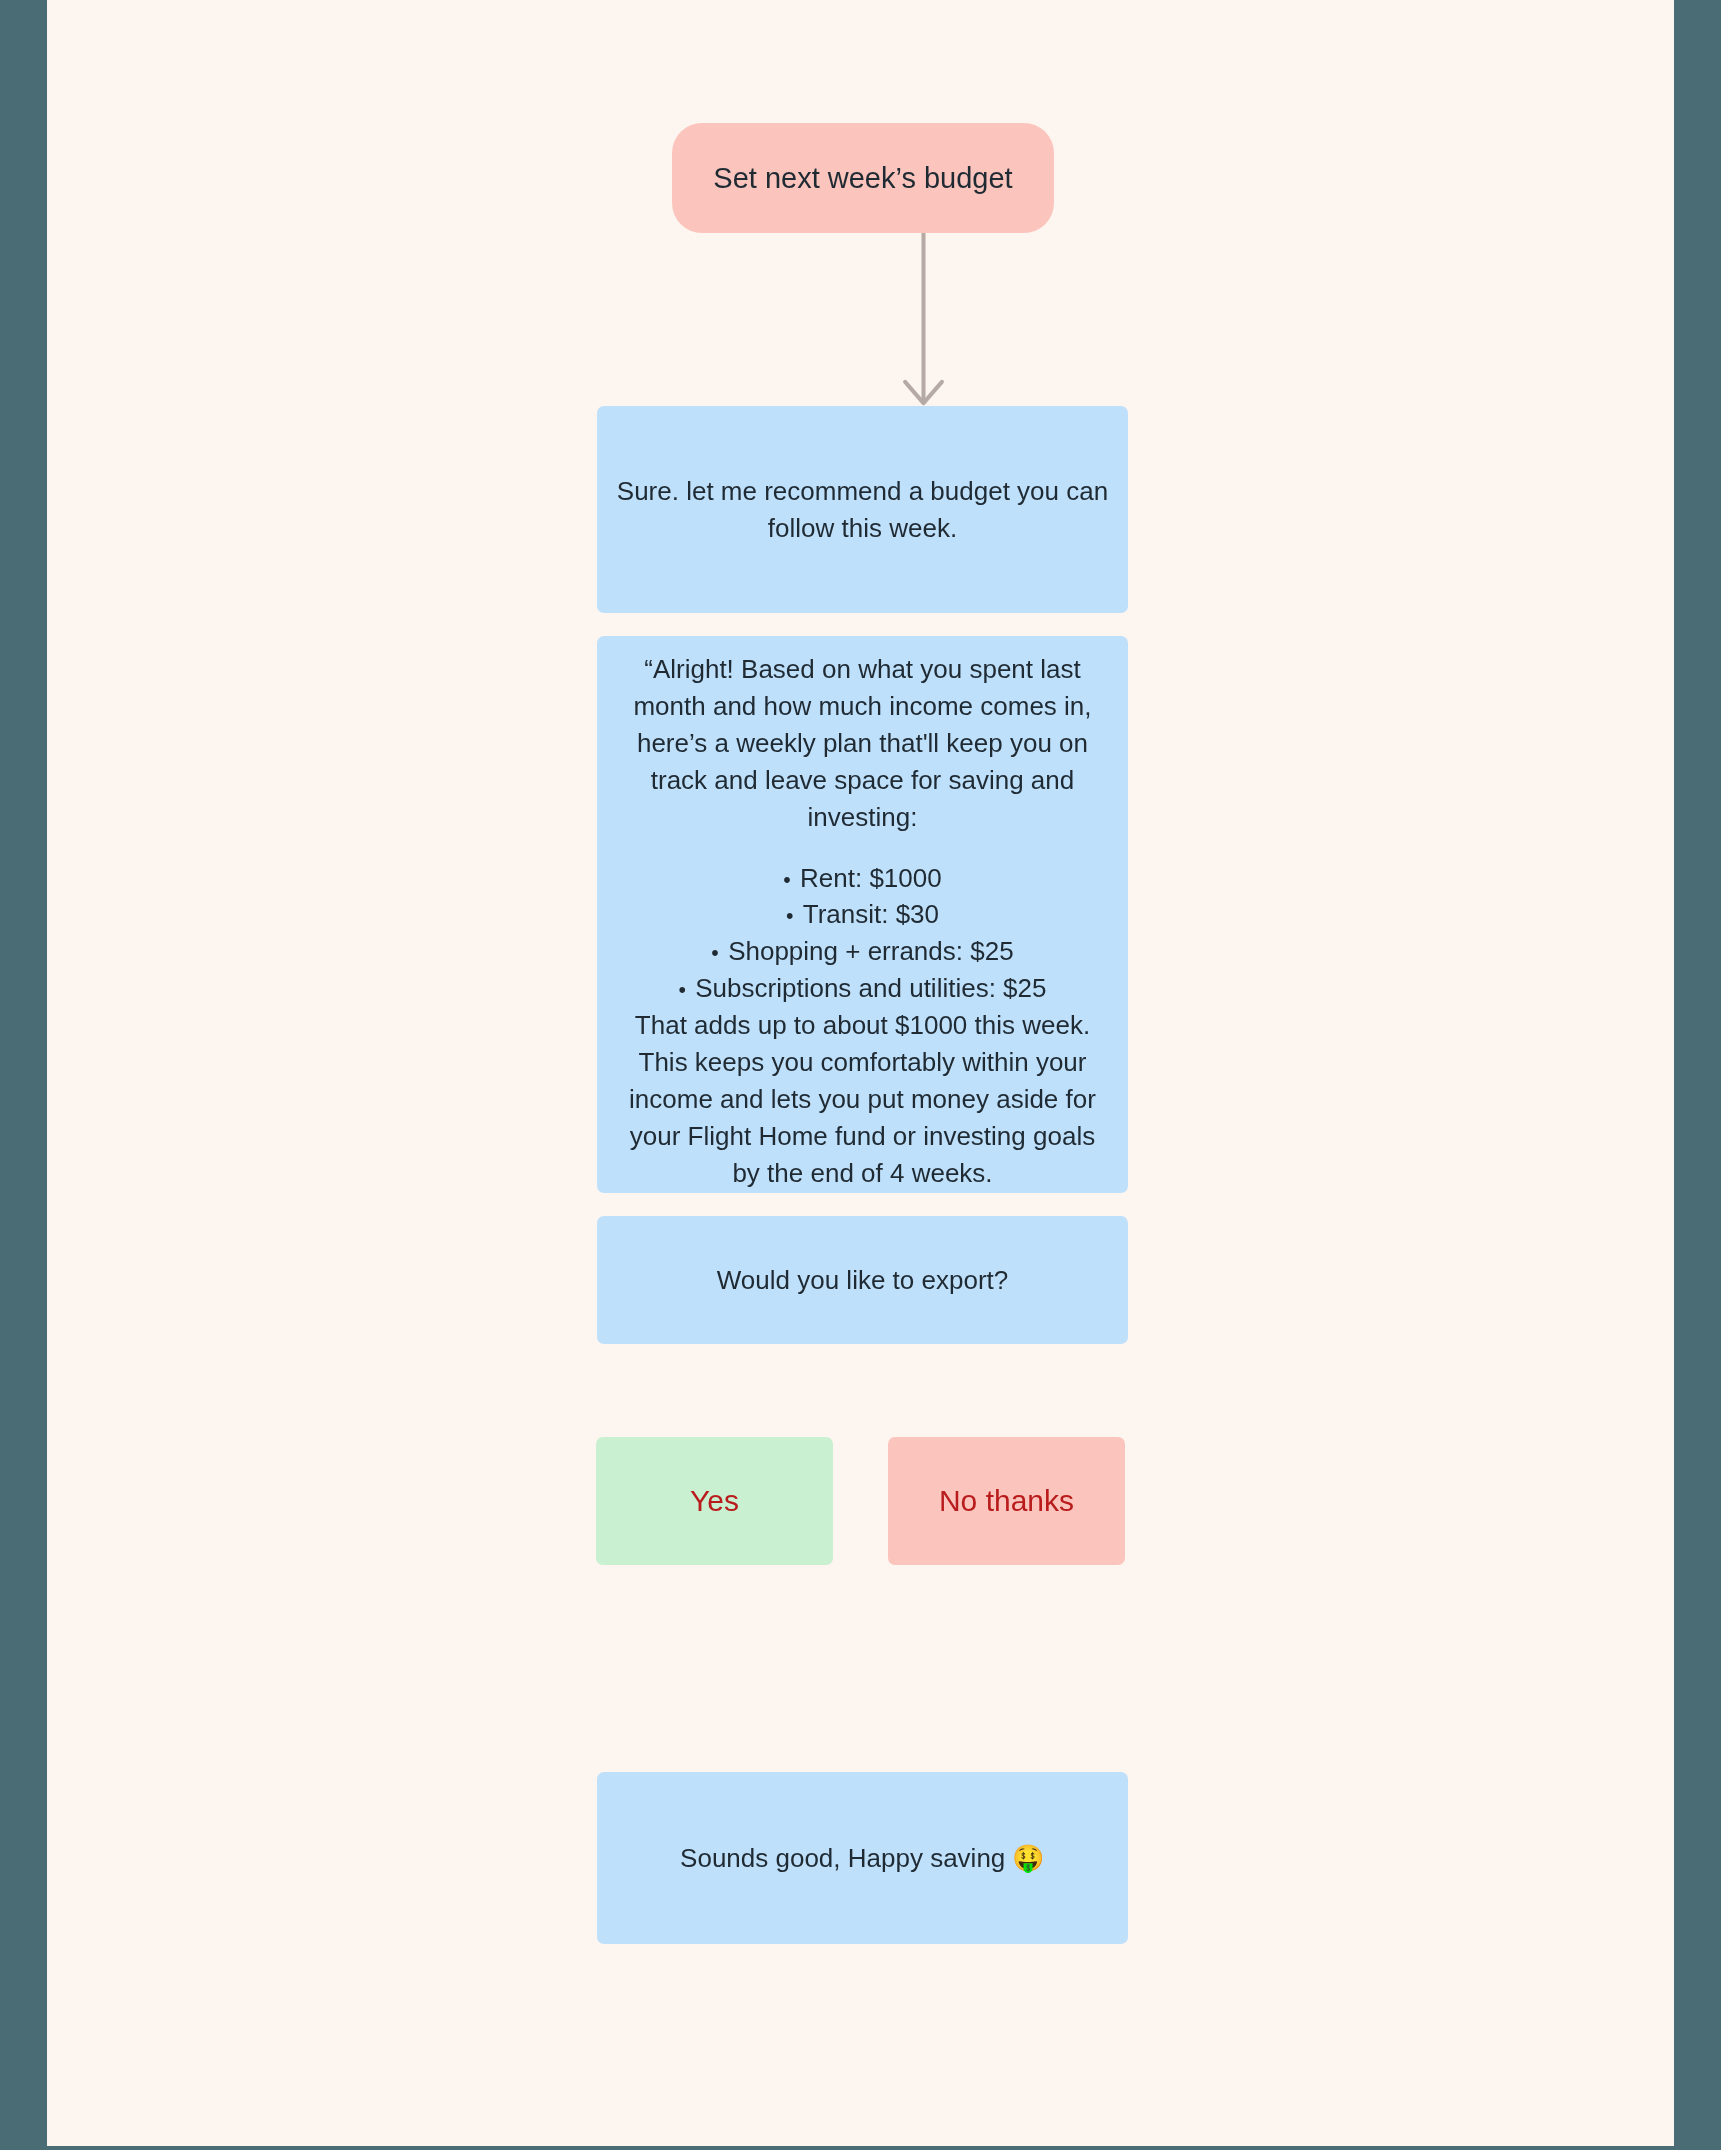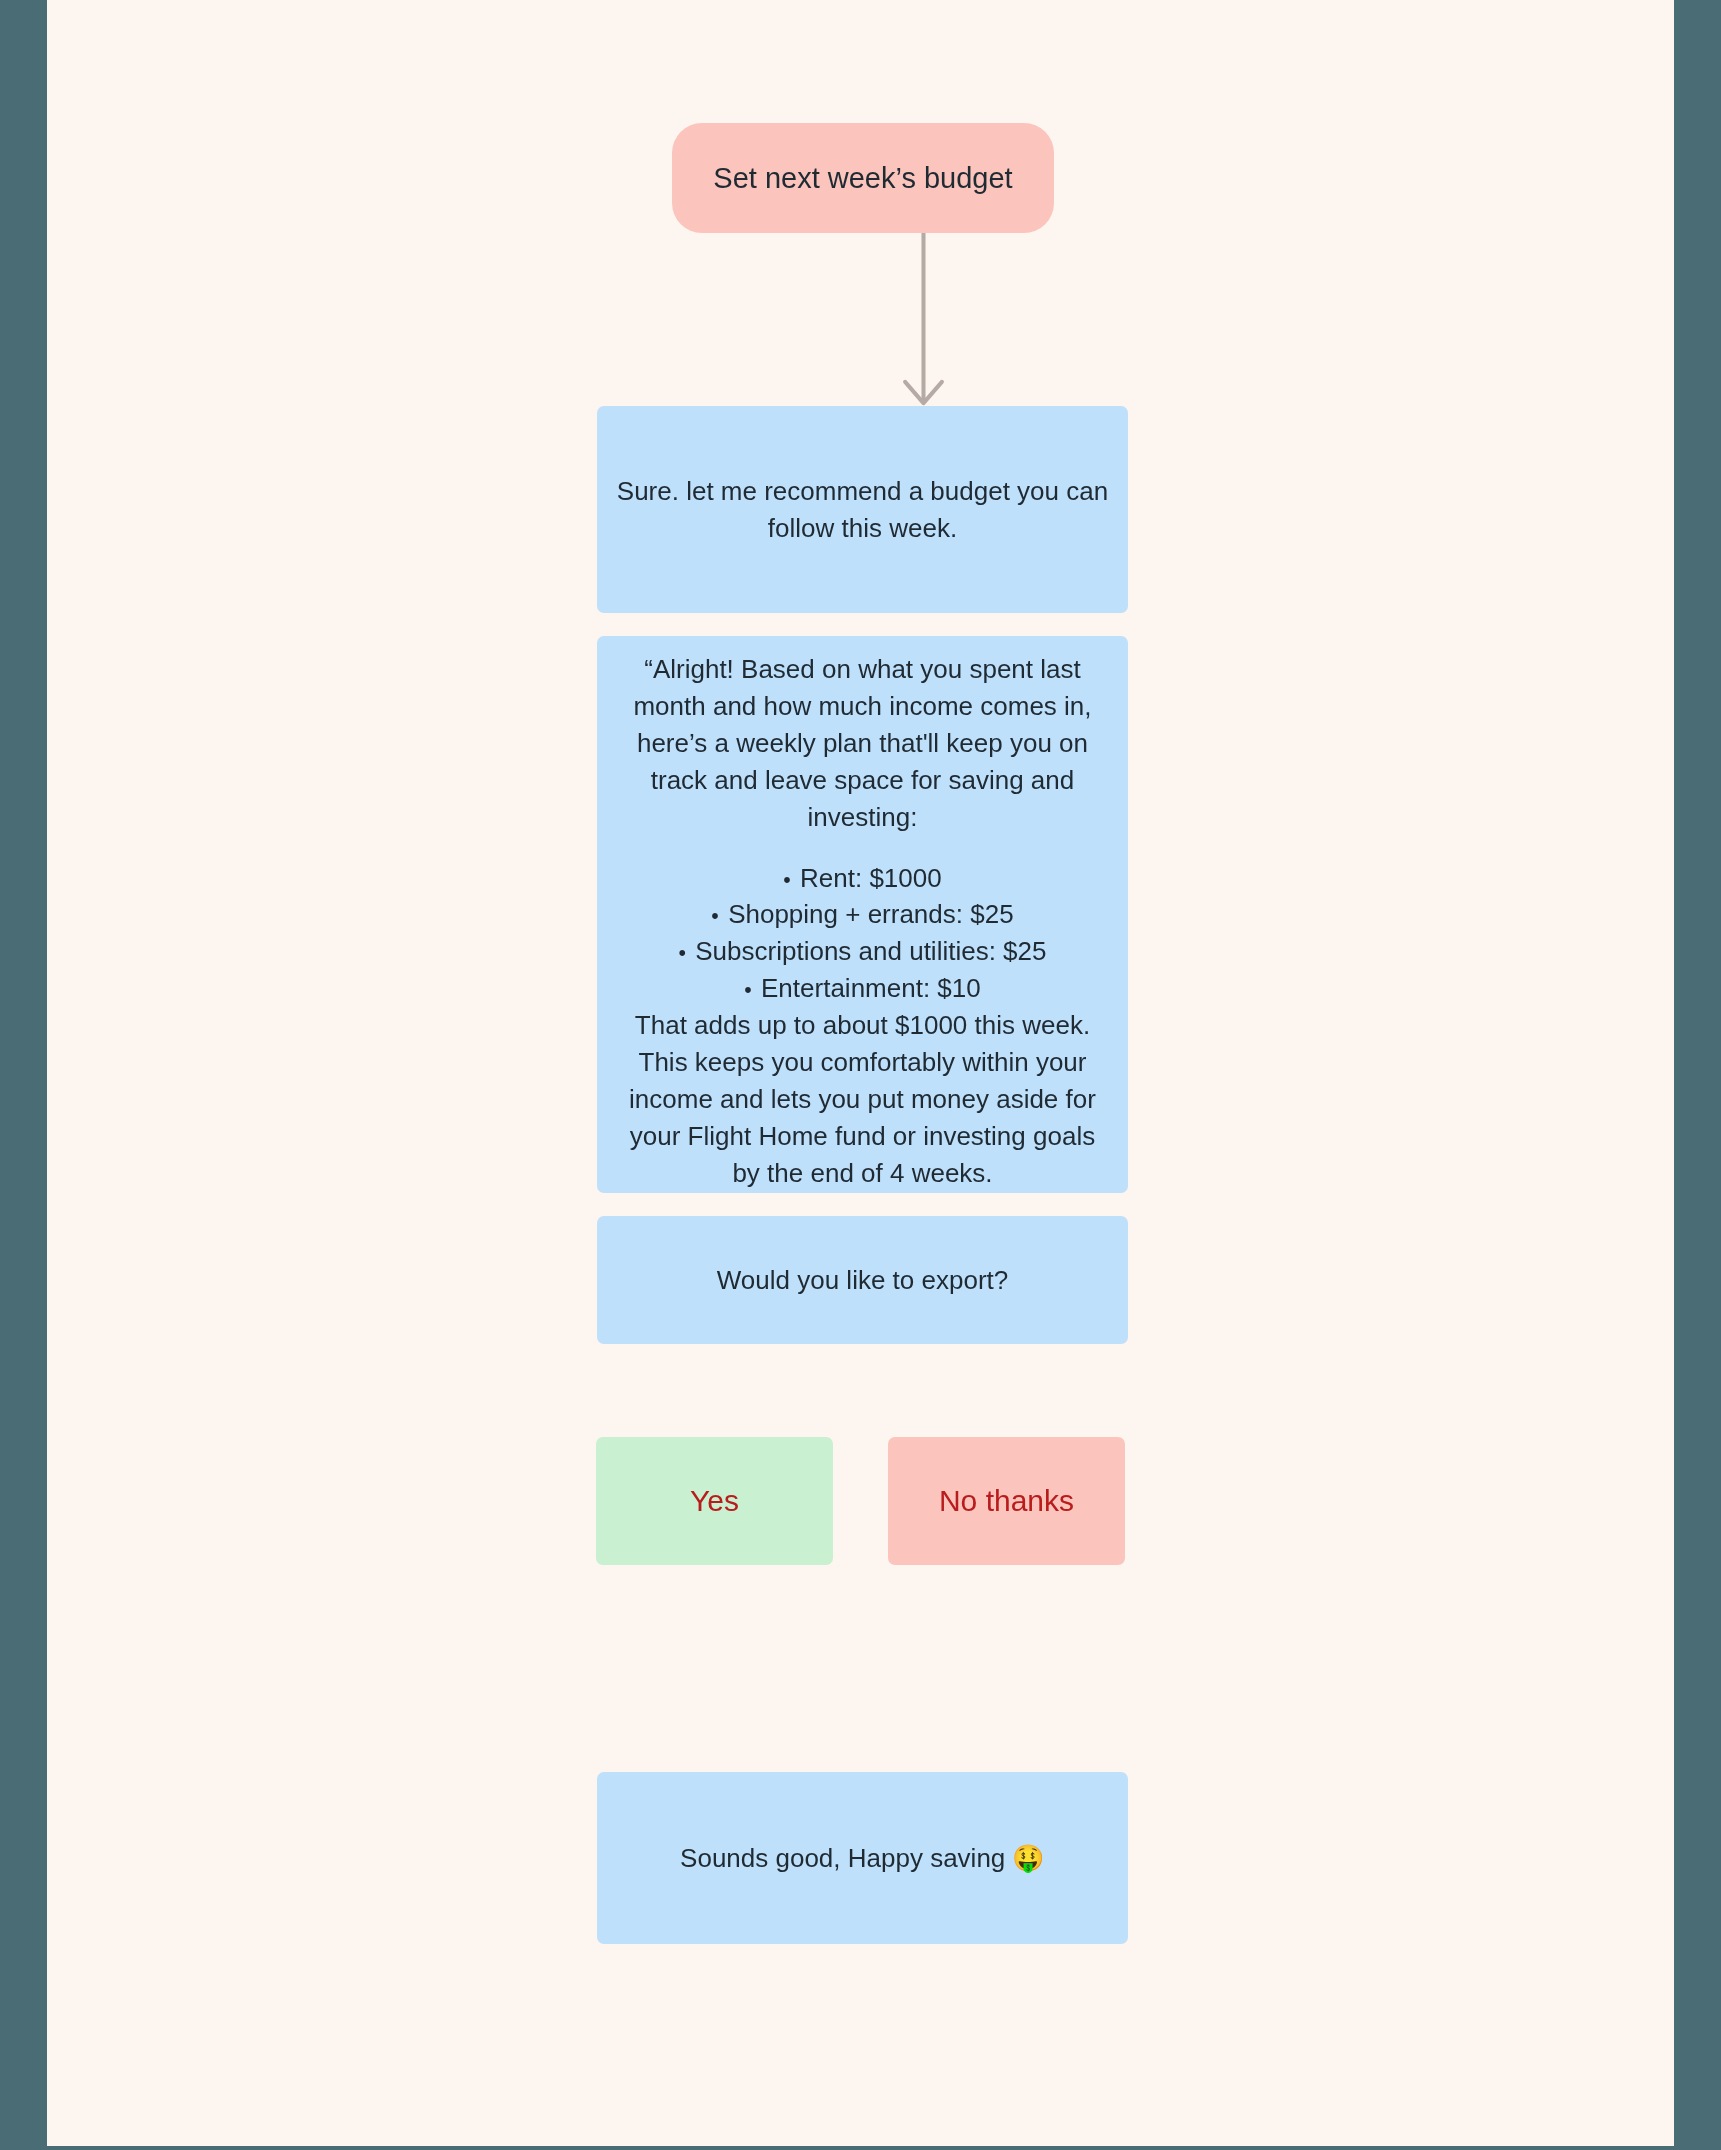--- a/index.html
+++ b/index.html
@@ -171,23 +171,23 @@
 
       <div class="msg-card" id="card-intro">
         <div class="body">Sure. let me recommend a budget you can follow this week.</div>
       </div>
 
       <div class="msg-card" id="card-plan">
         <div class="body plan-block">
           <div class="plan-intro">“Alright! Based on what you spent last month and how much income comes in, here’s a weekly plan that'll keep you on track and leave space for saving and investing:</div>
           <ul class="plan-list" id="plan-list">
               <li>Rent: $1000</li>
+              <li>Transit: $30</li>
               <li>Shopping + errands: $25</li>
               <li>Subscriptions and utilities: $25</li>
-              <li>Entertainment: $10</li>
             </ul>
           <div class="plan-total">That adds up to about $1000 this week. This keeps you comfortably within your income and lets you put money aside for your Flight Home fund or investing goals by the end of 4 weeks.</div>
         </div>
       </div>
 
       <div class="msg-card" id="card-export">
         <div class="body">Would you like to export?</div>
       </div>
 
       <div class="choice-btn" id="btn-yes">

